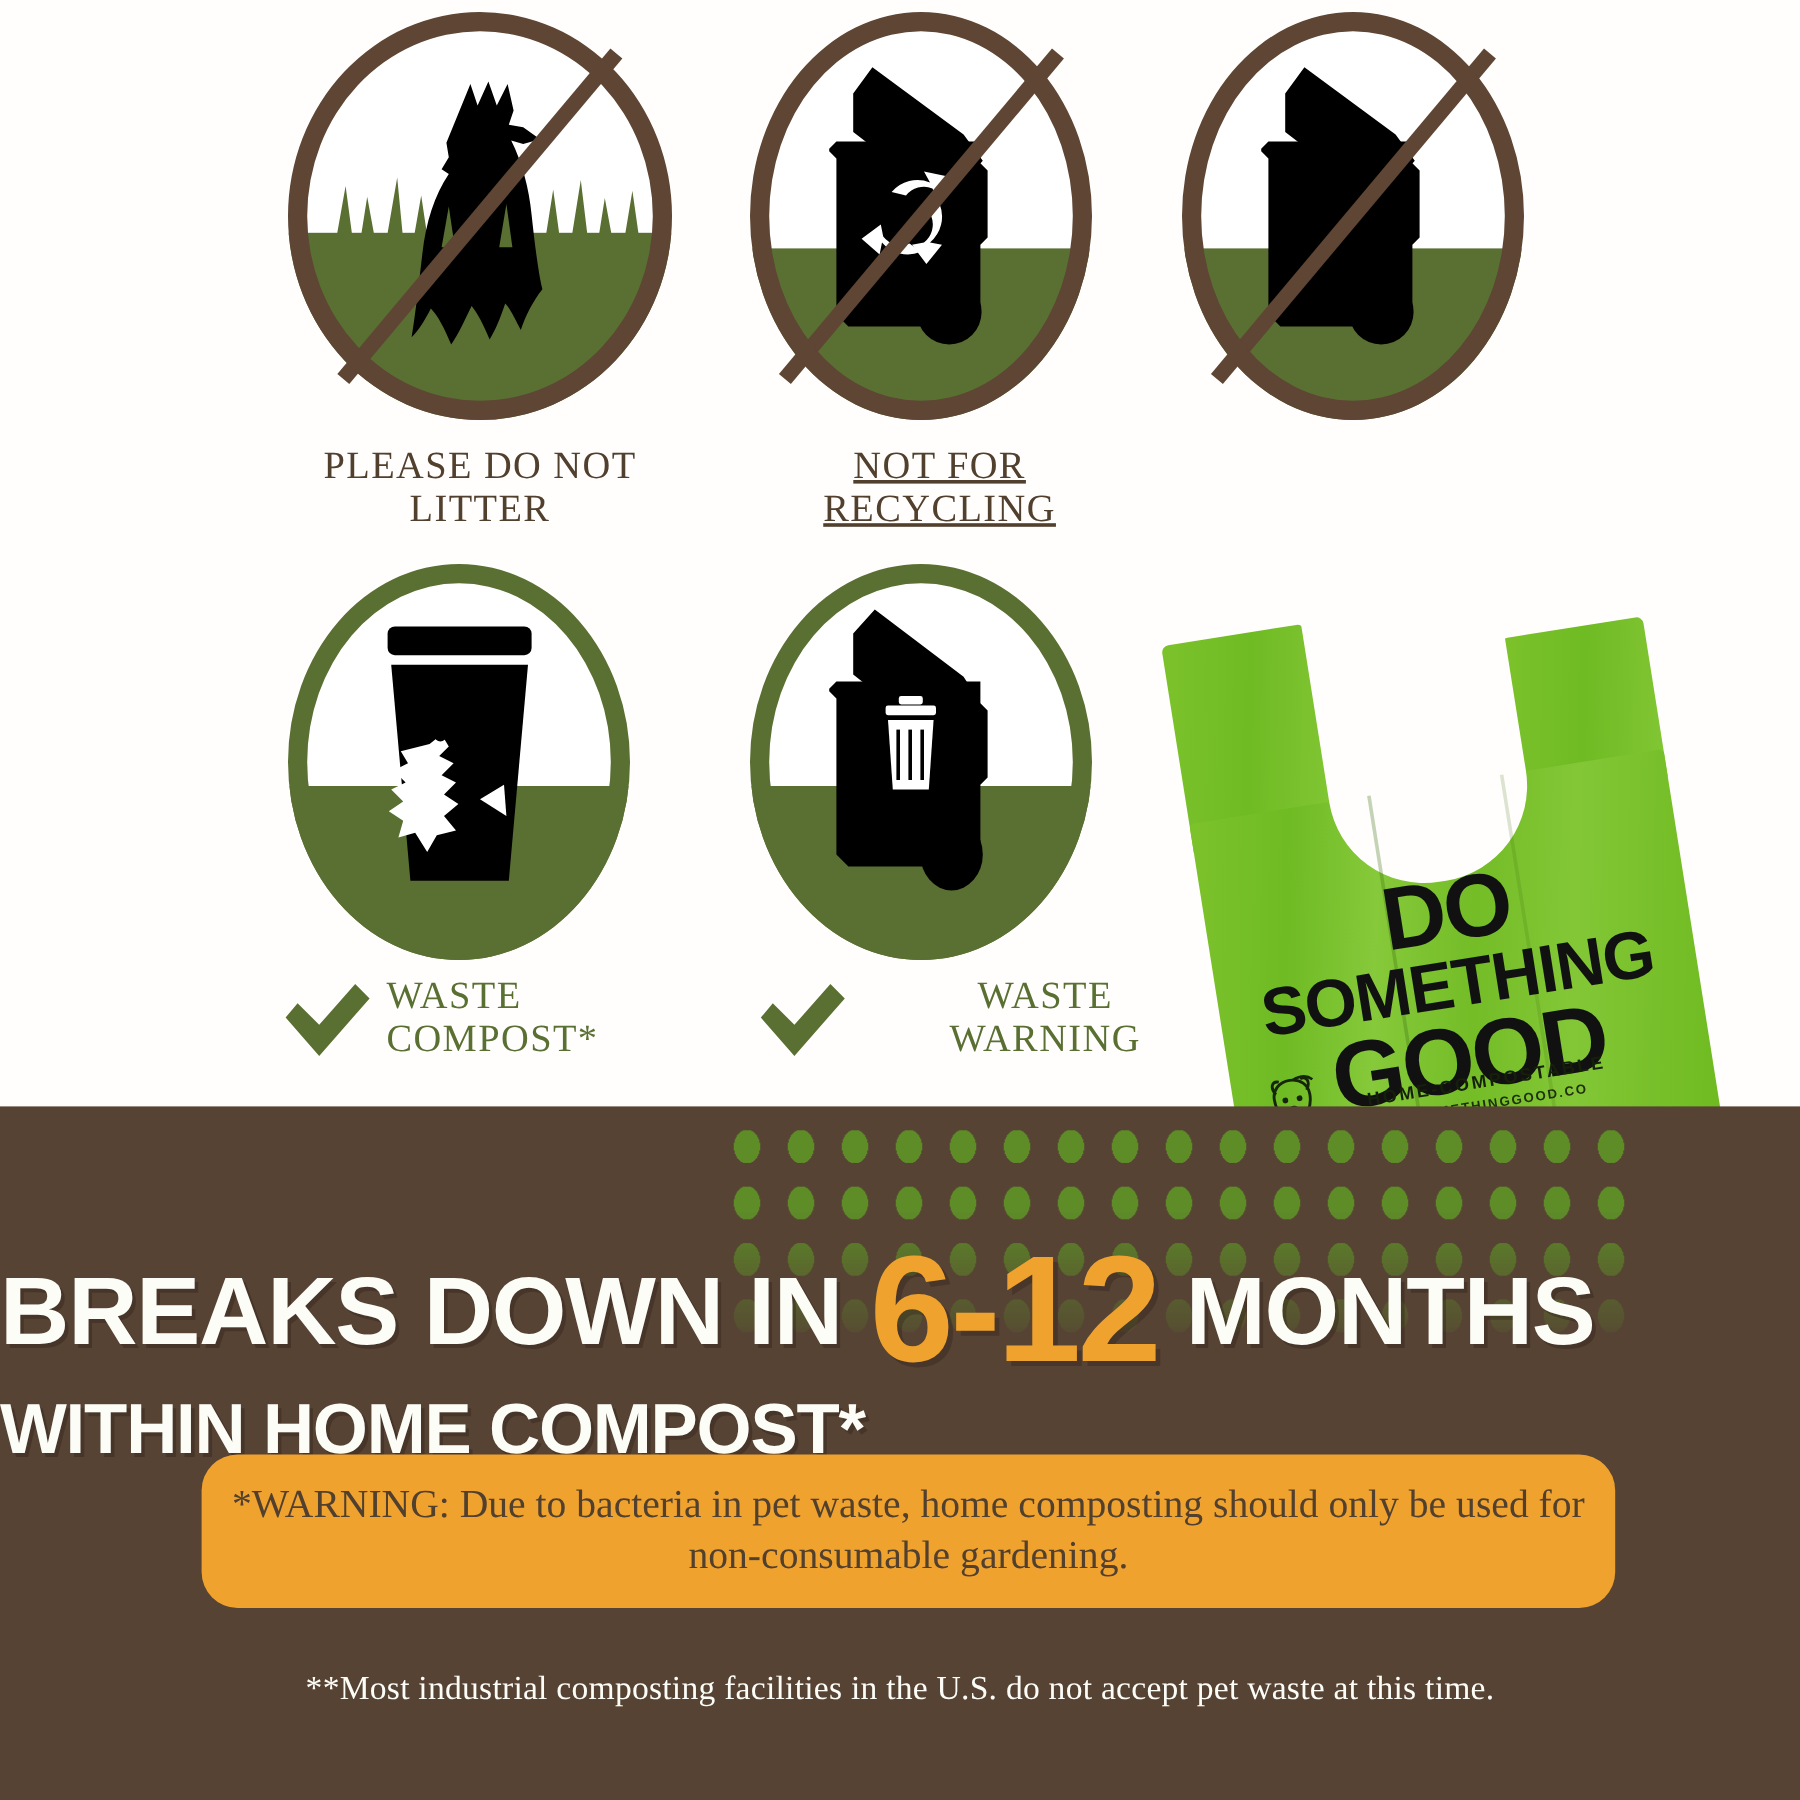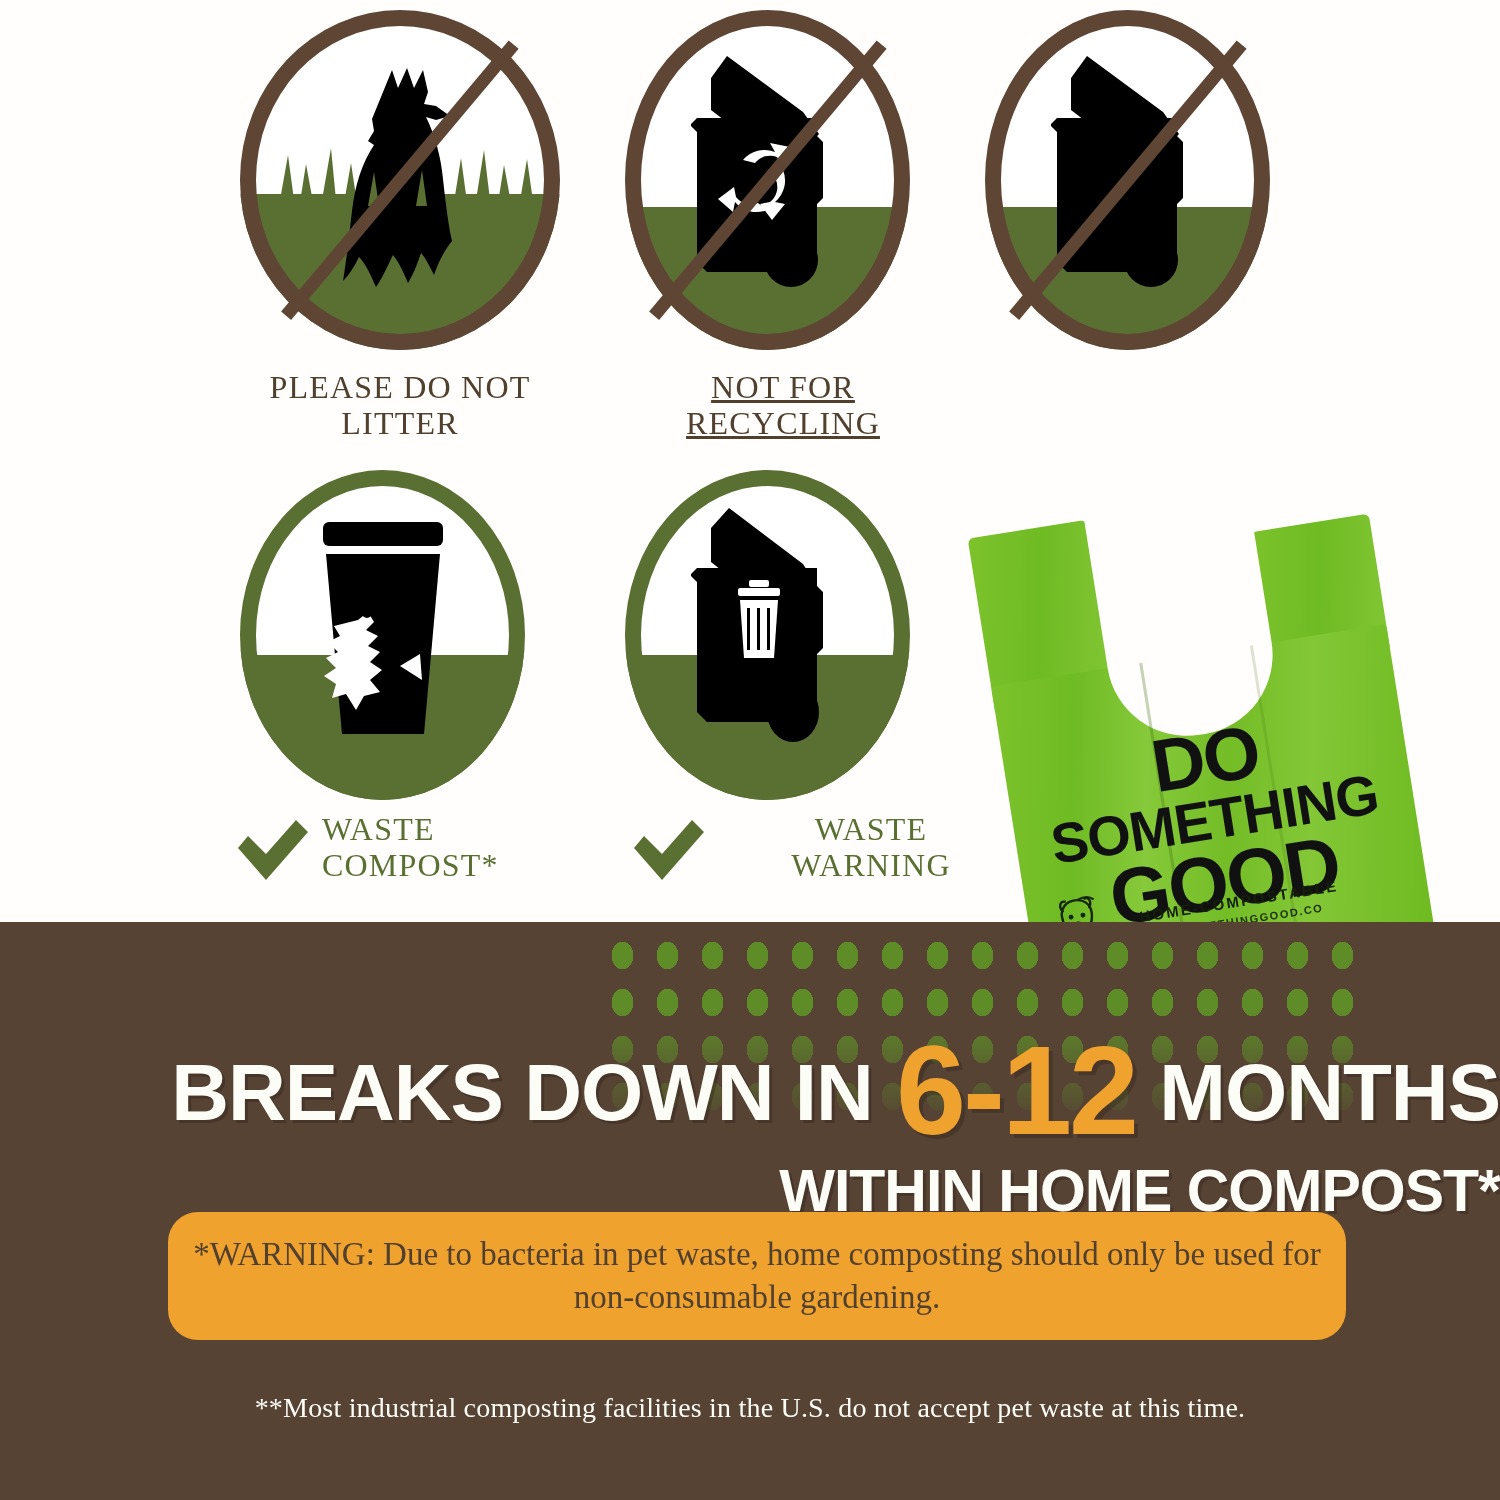--- a/index.html
+++ b/index.html
@@ -111,21 +111,21 @@
   }
   #dot-pattern{
     position:absolute; left:600px; top:10px; width:760px; height:200px;
     background-image:radial-gradient(ellipse 11px 14px at 50% 50%, #5f9128 0 99%, transparent 100%);
     background-size:45px 47px;
     -webkit-mask-image:linear-gradient(#000 38%, rgba(0,0,0,.55) 62%, transparent 98%);
             mask-image:linear-gradient(#000 38%, rgba(0,0,0,.55) 62%, transparent 98%);
     opacity:.95;
   }
   #headline{
-    position:absolute; left:0; top:106px; width:1500px; text-align:right;
+    position:absolute; left:0; top:106px; width:1500px; text-align:left;
     font-family:"Liberation Sans", sans-serif; font-weight:bold;
     color:#fdfdf8; line-height:1.0;
     text-shadow:3px 3px 0 rgba(40,28,20,.35);
   }
   #headline .l1{ font-size:80px; letter-spacing:-1px; white-space:nowrap; }
   #headline .l2{ font-size:59px; letter-spacing:-1px; margin-top:8px;}
   #headline .big{
     color:#f0a22e; font-size:126px; letter-spacing:-3px;
     vertical-align:-14px; margin:0 2px;
     text-shadow:4px 4px 0 rgba(40,28,20,.30);

